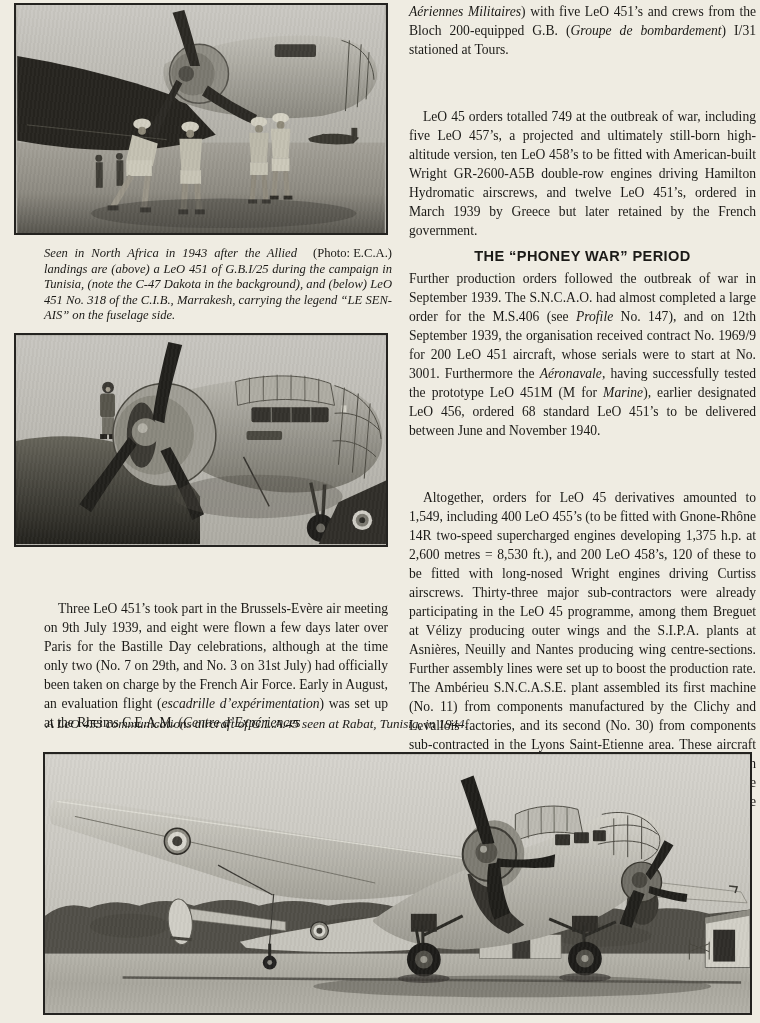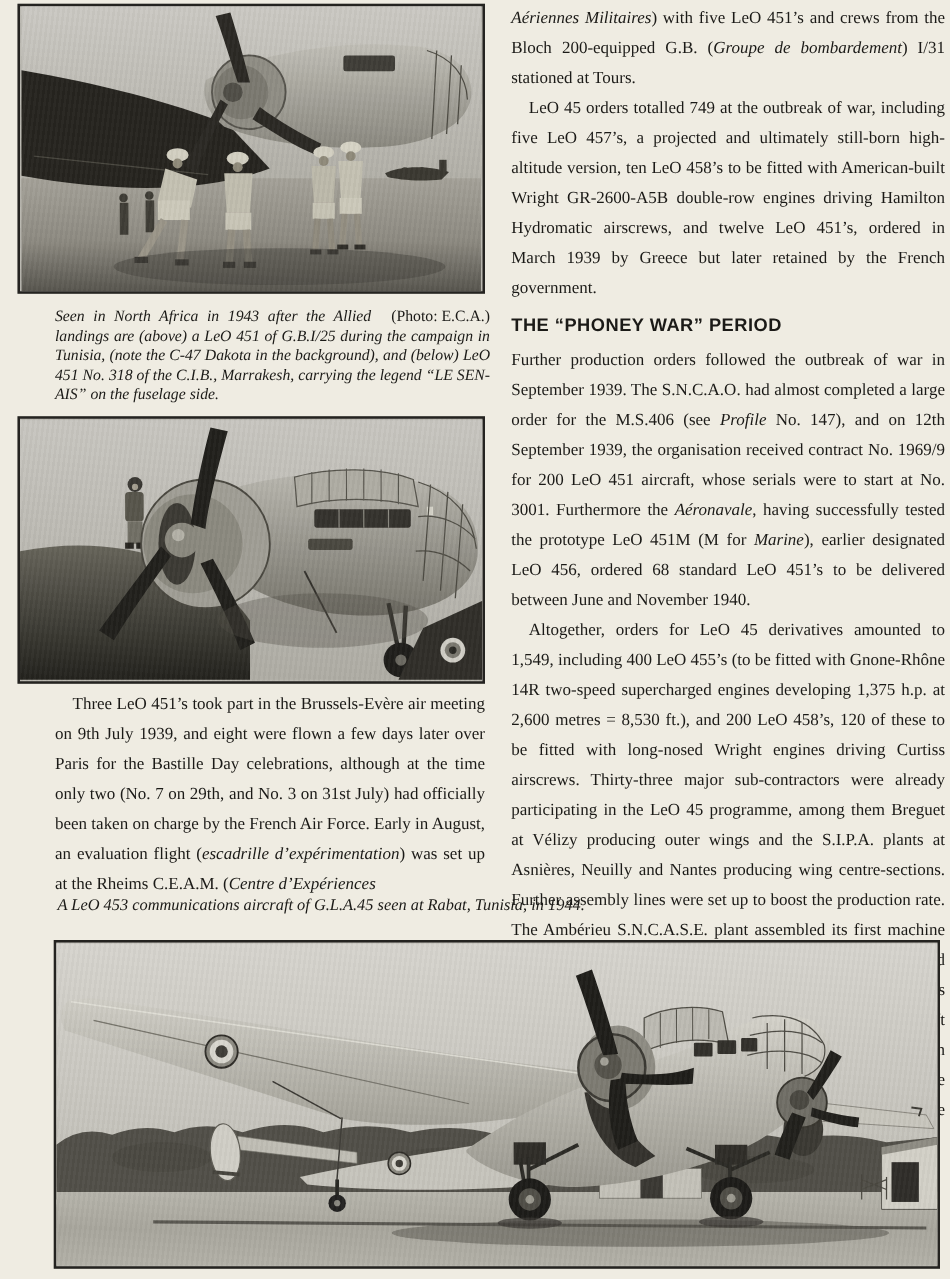--- a/index.html
+++ b/index.html
@@ -19,28 +19,28 @@
     background-image:repeating-linear-gradient(97deg,rgba(255,255,255,.05) 0 2px,rgba(0,0,0,.05) 2px 4px);
     opacity:.5;
   }
   .caption{
     position:absolute;font-style:italic;font-size:12.6px;line-height:15.6px;
     text-align:justify;
   }
   .caption .credit{float:right;font-style:normal;padding-left:16px;}
   .cap1{top:246px;left:44px;width:348px;}
   .cap2{top:716px;left:46px;width:706px;font-size:13.1px;text-align:left;}
-  .col{position:absolute;font-size:13.6px;line-height:24px;text-align:justify;}
+  .col{position:absolute;font-size:13.6px;line-height:19px;text-align:justify;}
   .col .para{margin:0;}
-  .col .para.indent{text-indent:14px;}
+  .col .para.indent{text-indent:14px;margin-top:48px;}
   .col span.it{font-style:italic;}
   .left-col{top:551px;left:44px;width:344px;}
   .right-col{top:2px;left:409px;width:347px;}
   .section-heading{
-    margin:7px 0 3px 0;text-align:left;
+    margin:7px 0 3px 0;text-align:center;
     font-family:"Liberation Sans","DejaVu Sans",sans-serif;
     font-size:14.6px;font-weight:bold;letter-spacing:.4px;
   }
   .p1{left:14px;top:3px;width:374px;height:232px;}
   .p2{left:14px;top:333px;width:374px;height:214px;}
   .p3{left:43px;top:752px;width:709px;height:263px;}
 </style>
 </head>
 <body>
 

